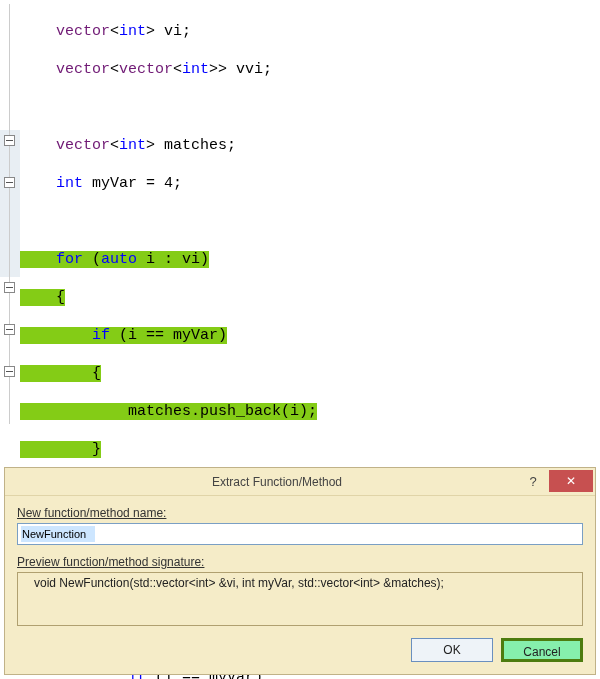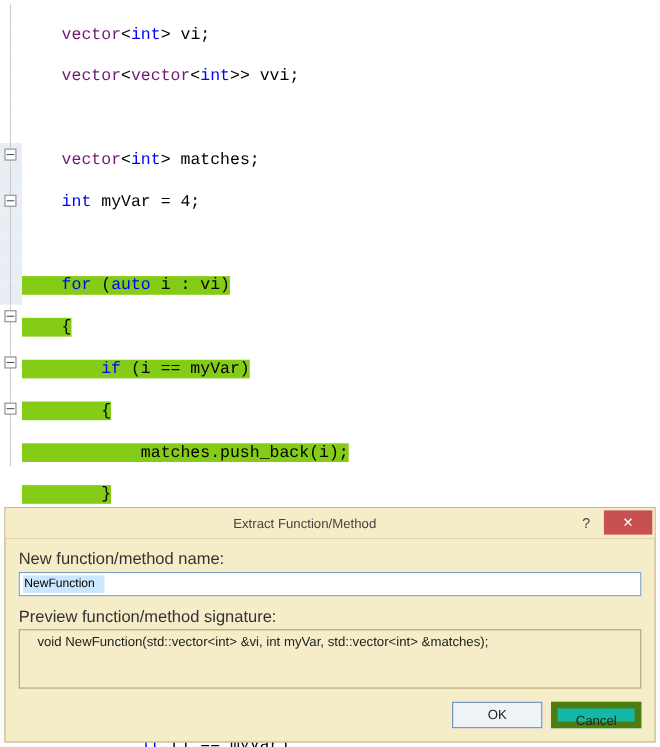--- a/index.html
+++ b/index.html
@@ -87,37 +87,37 @@
   .help-btn {
     width: 32px; height: 24px; text-align: center; line-height: 24px;
     font-size: 13px; color: #444;
   }
   .close-btn {
     width: 44px; height: 22px; background: #c75050; color: #fff;
     text-align: center; line-height: 22px; font-size: 12px;
     margin-right: 2px; margin-top: -2px;
   }
   .dbody { padding: 10px 12px 10px 12px; }
-  .dlabel { font-size: 15px; color: #333; margin-bottom: 3px; }
+  .dlabel { font-size: 12px; color: #333; margin-bottom: 3px; text-decoration: underline; }
   .dinput {
     width: 100%; height: 22px; border: 1px solid #7a9fc4;
     background: #fff; padding: 1px 4px; font-size: 11px;
     font-family: "Segoe UI", Tahoma, sans-serif;
   }
   .dinput.sel-text { background-image: linear-gradient(#cde6ff,#cde6ff); background-size: 74px 16px; background-position: 3px 2px; background-repeat: no-repeat; }
   .dpreview {
     width: 100%; height: 54px; border: 1px solid #b0a070; background: #f5ecc8;
     padding: 3px 16px; font-size: 12px; color: #222; overflow: hidden;
   }
   .btn-row {
     display: flex; justify-content: flex-end; gap: 8px; padding: 2px 12px 12px 12px; margin-left: 33px;
   }
   .btn {
     width: 82px; height: 24px; font-size: 12px;
-    background: #14b8a6; border: 6px solid #4d7c0f;
+    background: #86efac; border: 3px solid #4d7c0f;
     text-align: center; line-height: 22px; color: #222;
   }
   .btn.default { background: #eef3f8; border: 1px solid #6a8fbf; }
 </style>
 </head>
 <body>
 
 <div class="editor">
   <div class="gutter">
     <div class="gutter-line">

